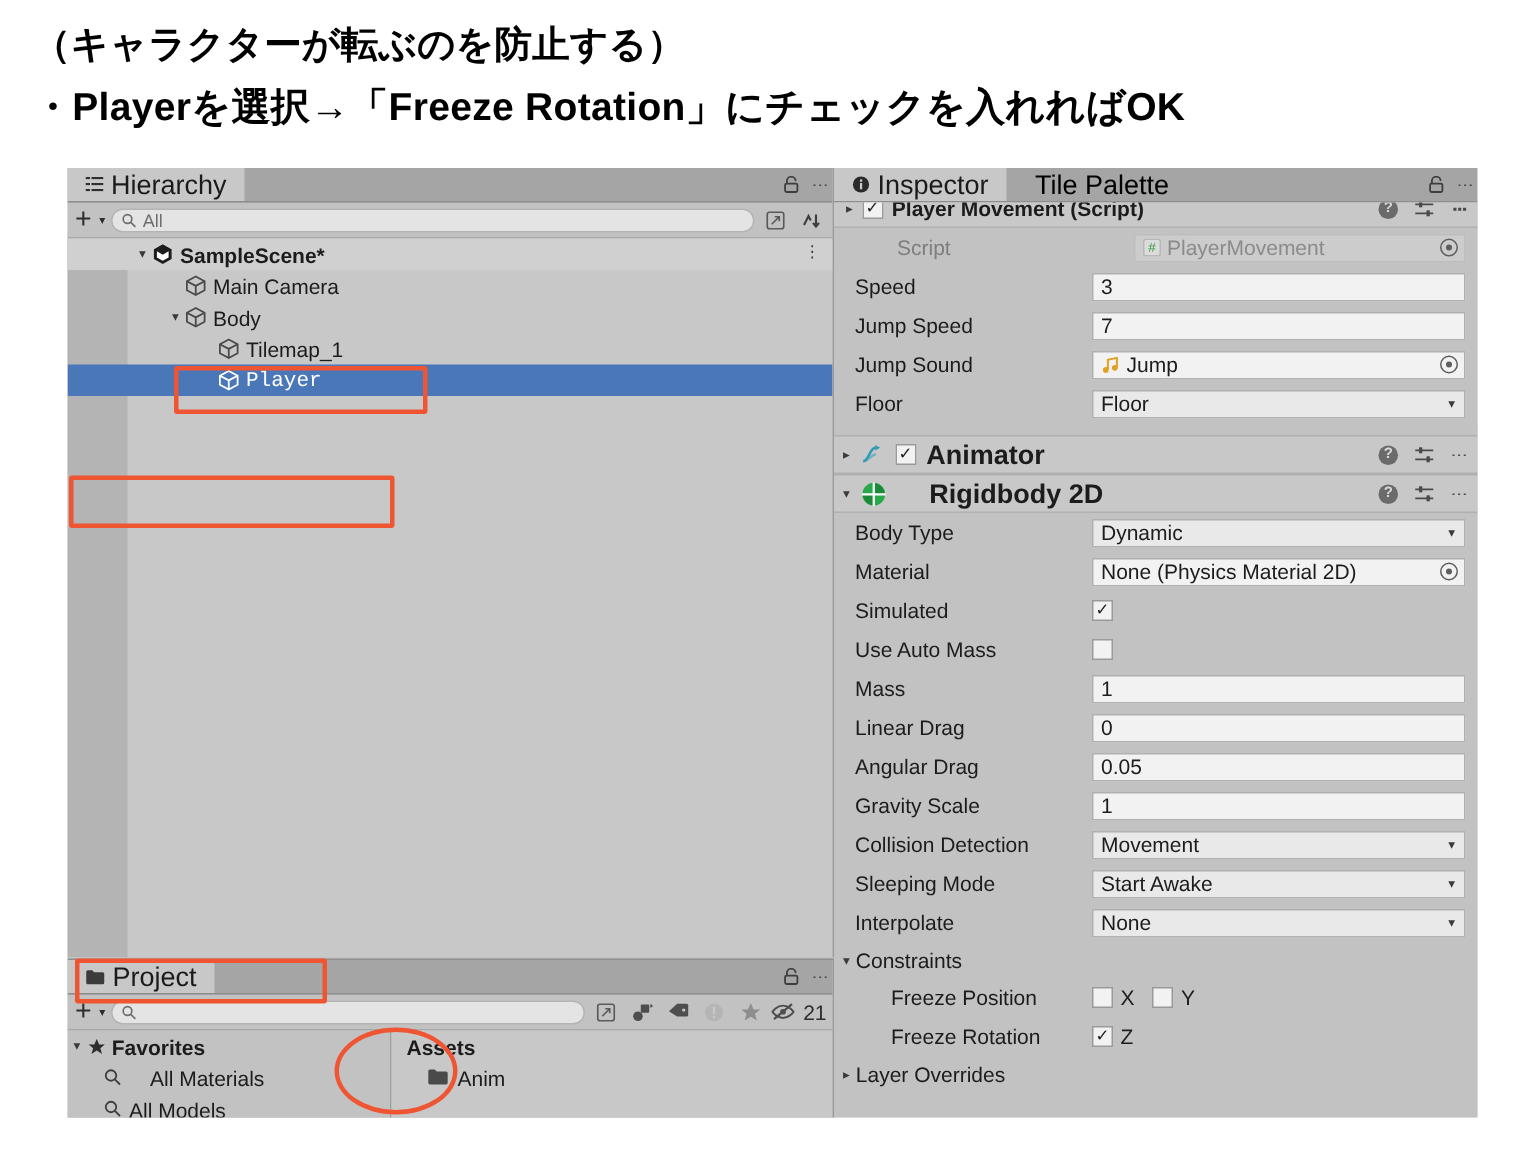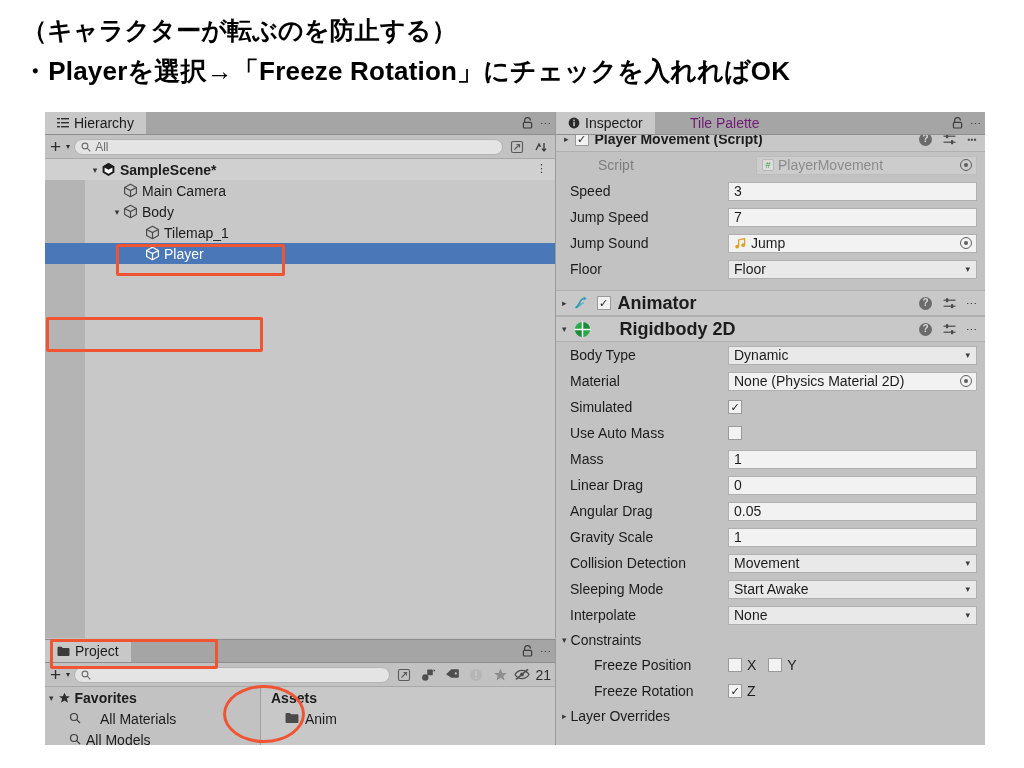--- a/index.html
+++ b/index.html
@@ -25,24 +25,24 @@
   }
   .panel{position:absolute;overflow:hidden;}
 
   
   .tabbar{
     height:22px;background:#a5a5a5;position:relative;
     border-bottom:1px solid #8e8e8e;
   }
   .tab{
     position:absolute;top:0;height:22px;display:flex;align-items:center;
-    gap:5px;padding:0 12px;font-size:14px;color:#1b1b1b;box-sizing:border-box;
+    gap:5px;padding:0 12px;font-size:18px;color:#1b1b1b;box-sizing:border-box;
   }
   .tab.active{background:#c8c8c8;}
-  .tab.inactive{background:transparent;color:#701a75;}
+  .tab.inactive{background:transparent;color:#000000;}
   .tabbar-right{
     position:absolute;right:4px;top:0;height:22px;display:flex;align-items:center;gap:8px;
   }
 
   .toolrow{
     height:24px;background:#c2c2c2;display:flex;align-items:center;
     gap:4px;padding:0 4px;border-bottom:1px solid #a8a8a8;box-sizing:border-box;
   }
   .searchbox{
     flex:1;height:16px;background:#e4e4e4;border:1px solid #b4b4b4;border-radius:8px;
@@ -57,21 +57,21 @@
   
   #hierarchy{left:0;top:0;width:510px;height:526px;background:#c8c8c8;
     border-right:1px solid #9a9a9a;}
   .h-body{position:relative;height:480px;background:#c8c8c8;}
   .h-gutter{position:absolute;left:0;top:0;width:40px;height:100%;background:#b4b4b4;}
   .h-row{
     position:relative;height:21px;display:flex;align-items:center;
     font-size:14px;color:#1c1c1c;box-sizing:border-box;
   }
   .h-row.scene{background:#d0d0d0;}
-  .h-row.selected{background:#4a77b8;color:#ffffff;}
+  .h-row.selected{background:#4a77b8;color:#ffffff;font-family:Liberation Mono, monospace;}
   .h-row .twisty{width:12px;font-size:9px;color:#3a3a3a;text-align:center;}
   .h-row .label{white-space:nowrap;}
   .h-row.scene .label{font-weight:700;}
   .cube{
     width:15px;height:15px;display:inline-block;flex:none;margin-right:4px;
   }
   .kebab-v{
     position:absolute;right:8px;top:4px;font-size:11px;color:#3b3b3b;line-height:11px;
     letter-spacing:0;
   }

